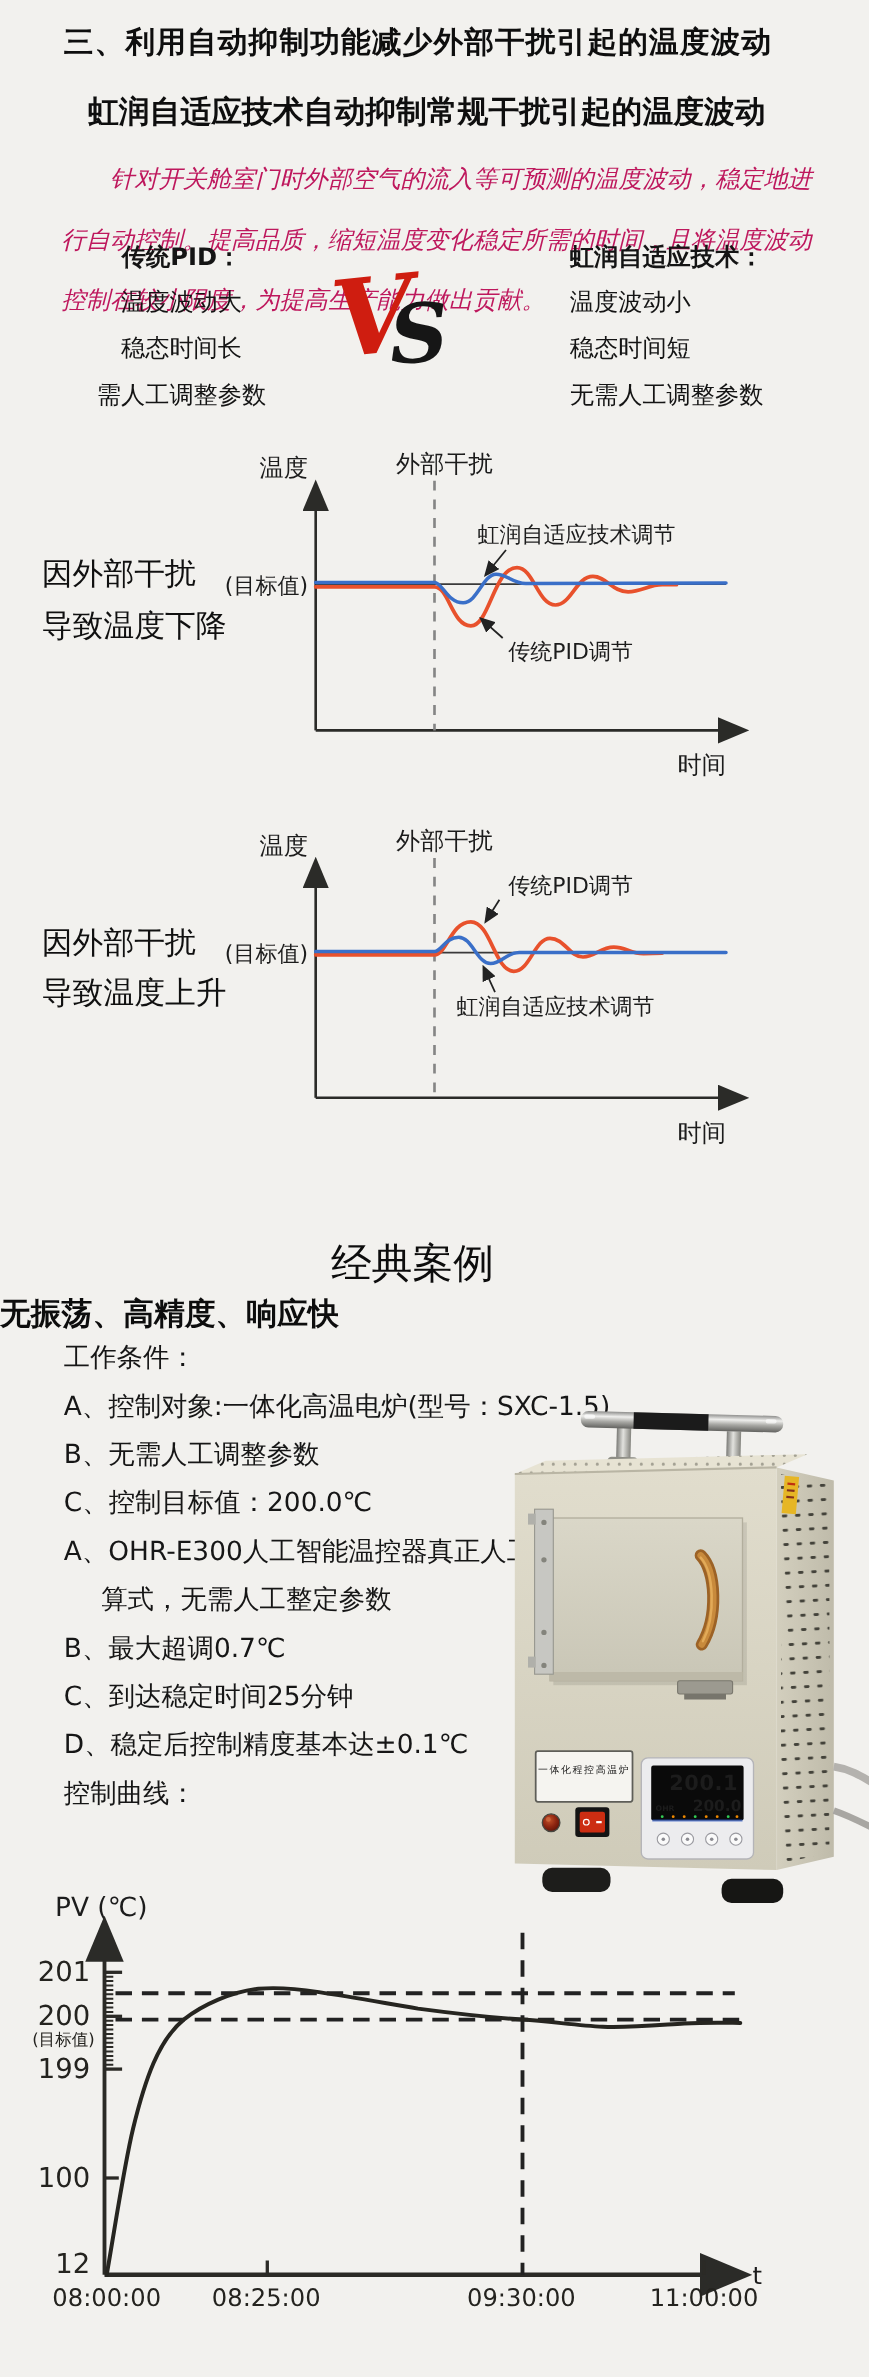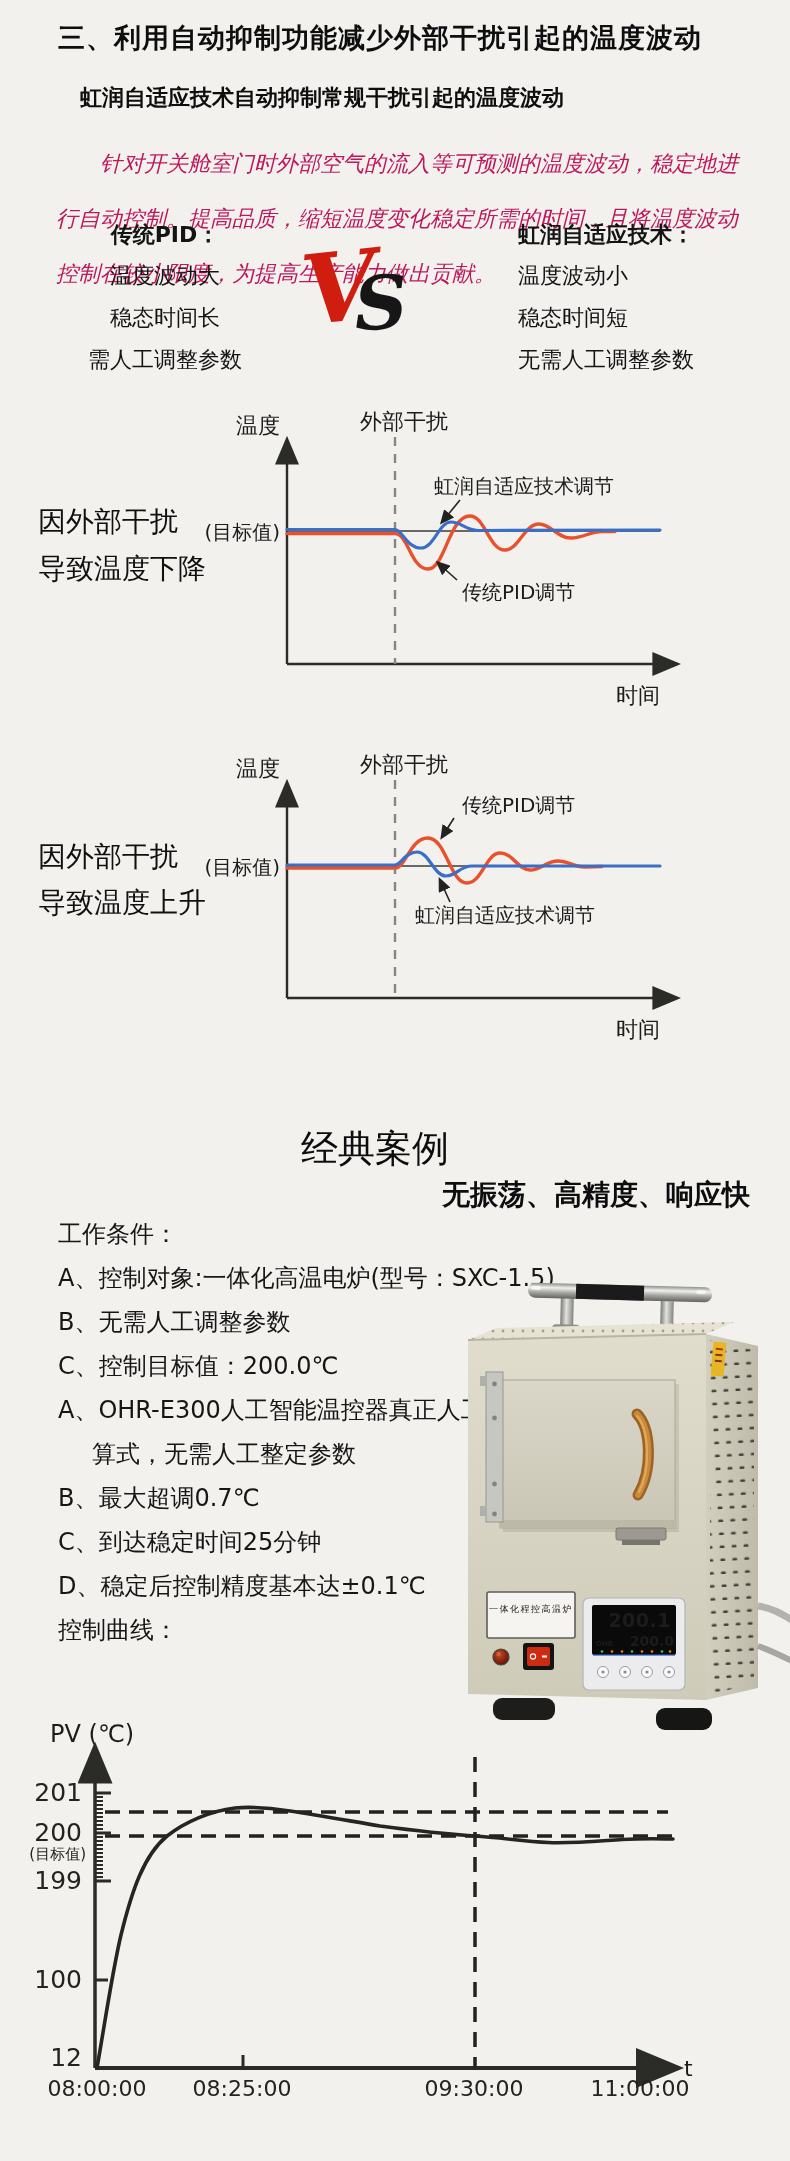--- a/index.html
+++ b/index.html
@@ -5,32 +5,32 @@
   html,body{margin:0;padding:0;}
   body{background:#e8e7e5;}
   #page{
     position:relative; width:790px; height:2161px; margin:0 auto;
     background:#f2f1ee; overflow:hidden;
     font-family:"DejaVu Sans","Liberation Sans",sans-serif;
     color:#141414;
   }
   .abs{position:absolute;}
   .title{left:58px; top:20px; font-size:27px; font-weight:bold; color:#0e0e0e; letter-spacing:1px;}
-  .subtitle{left:80px; top:83px; font-size:22px; font-weight:bold; color:#0e0e0e;}
+  .subtitle{left:80px; top:83px; font-size:28px; font-weight:bold; color:#0e0e0e;}
   .para{left:56px; top:136px; width:688px; font-size:22px; line-height:55px; text-indent:2em; color:#be185d;font-style:italic;}
   .cmp-col{position:absolute; top:222px; font-size:22px;}
   .cmp-col .cmp-title{font-weight:bold; margin:0 0 14px 0; line-height:26px;}
   .cmp-item{line-height:28px; margin-bottom:14px;}
   .cmp-left{left:88px;text-align:center;}
   .cmp-right{left:518px;}
   .vs{left:302px; top:240px; font-family:"DejaVu Serif","Liberation Serif",serif; font-style:italic; font-weight:bold; white-space:nowrap;}
   .vs-v{font-size:96px; color:#cf1d10; display:inline-block; transform:rotate(-6deg); line-height:1;}
   .vs-s{font-size:74px; color:#161616; display:inline-block; margin-left:-22px; transform:translateY(8px) rotate(-3deg); line-height:1;}
   .case-heading{left:0; top:1124px; width:750px; text-align:center; font-size:37px; font-weight:normal; color:#0d0d0d;}
-  .case-subheading{left:0; top:1176px; width:750px; text-align:right; font-size:28px; font-weight:bold; color:#0d0d0d;}
+  .case-subheading{left:0; top:1176px; width:750px; text-align:left; font-size:28px; font-weight:bold; color:#0d0d0d;}
   .case-list{left:58px; top:1212px; font-size:24px; color:#161616;}
   .case-line{height:44px; display:flex; align-items:center; white-space:nowrap;}
   .case-line.indent{padding-left:34px;}
   svg{position:absolute; overflow:visible;}
   svg text{font-family:"DejaVu Sans","Liberation Sans",sans-serif; fill:#1c1c1c;}
   .ax-label{font-size:22px;}
   .sm-label{font-size:20px;}
   .caption{font-size:28px; fill:#101010;}
   .cc-tick-label{font-size:25px; fill:#24231f;}
   .cc-x-label{font-size:22px; fill:#24231f;}

